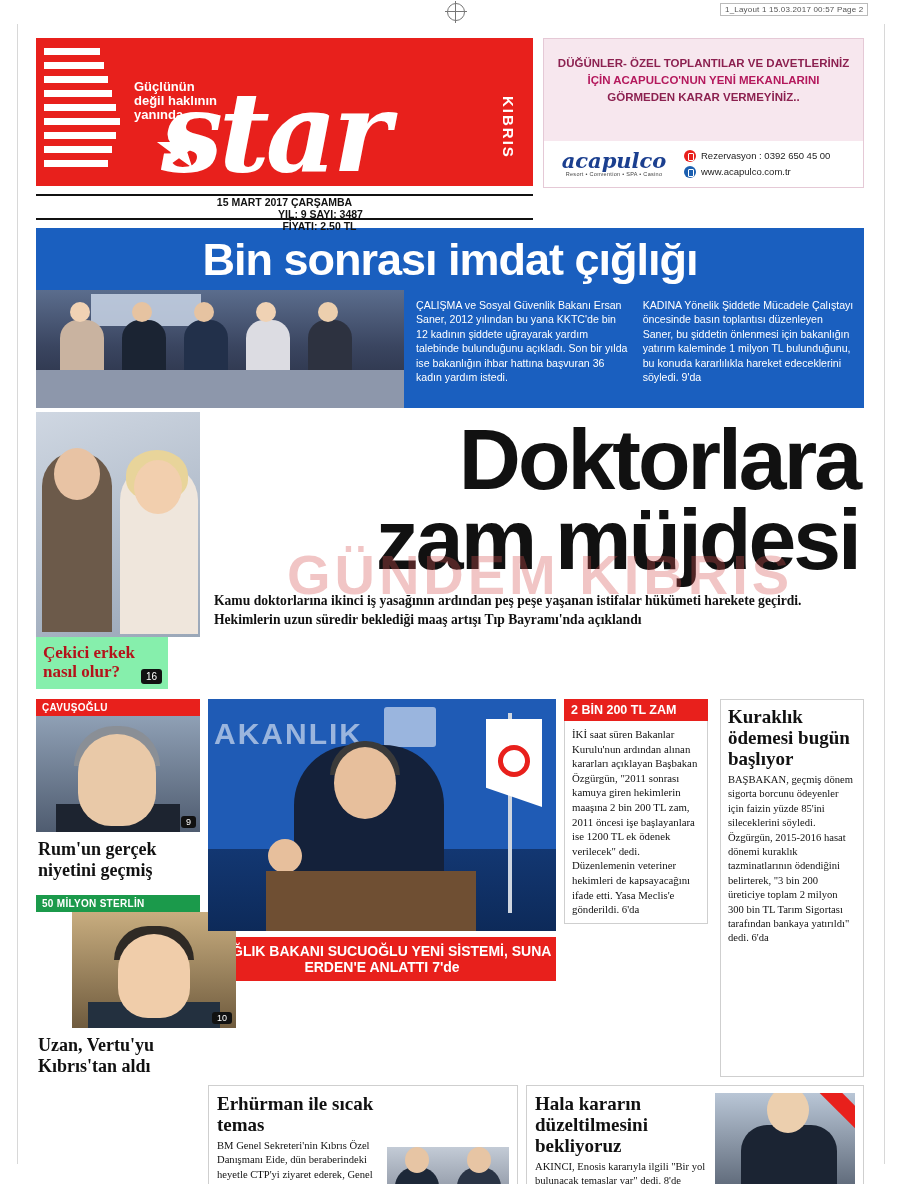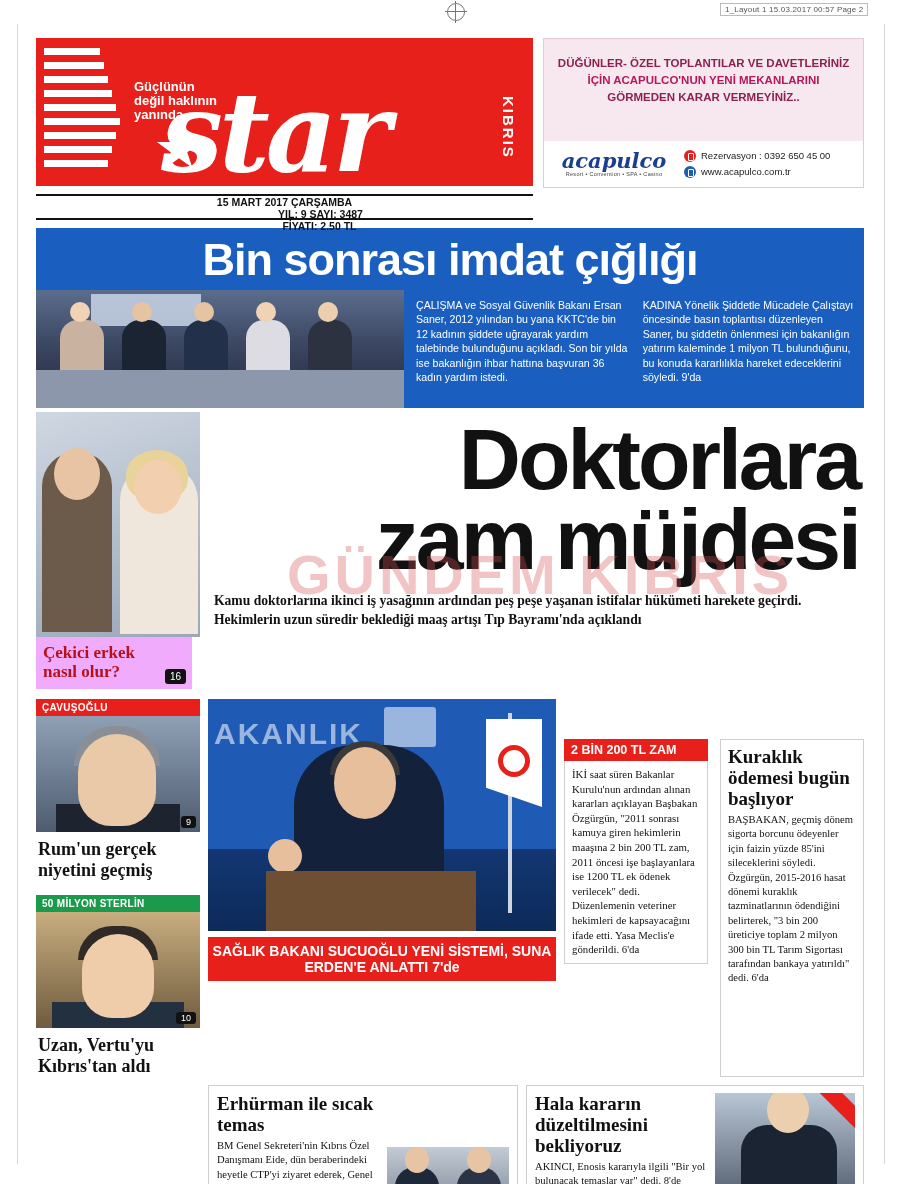--- a/index.html
+++ b/index.html
@@ -74,42 +74,42 @@
 
   
   .mainrow{display:flex;margin-top:4px;}
   .leftcol{width:164px;}
   .leftphoto{width:164px;height:225px;background:linear-gradient(160deg,#cfd7e2,#9aa7b8);position:relative;overflow:hidden;}
   .leftphoto .f1{position:absolute;left:6px;top:40px;width:70px;height:180px;background:#6c5a4a;border-radius:34px 34px 0 0;}
   .leftphoto .f1h{position:absolute;left:18px;top:36px;width:46px;height:52px;border-radius:50%;background:#e8c3a4;}
   .leftphoto .f2{position:absolute;right:2px;top:52px;width:78px;height:170px;background:#efe6dc;border-radius:36px 36px 0 0;}
   .leftphoto .f2h{position:absolute;right:18px;top:48px;width:48px;height:54px;border-radius:50%;background:#f2cfae;}
   .leftphoto .hair{position:absolute;right:12px;top:38px;width:62px;height:50px;border-radius:50% 50% 40% 40%;background:#e8d49a;}
-  .yellowbar{width:156px;background:#f0abfc;padding:6px 7px 8px 7px;box-sizing:border-box;position:relative;}
+  .yellowbar{width:132px;background:#86efac;padding:6px 7px 8px 7px;box-sizing:border-box;position:relative;}
   .yellowbar .t{font-size:17px;line-height:19px;font-weight:bold;color:#b4121a;font-family:"Liberation Serif",serif;}
   .yellowbar .pg{position:absolute;right:6px;bottom:5px;background:#111;color:#fff;font-size:10px;padding:2px 5px;border-radius:3px;}
 
   .headwrap{flex:1;padding-left:14px;position:relative;}
   .bigtitle{font-size:86px;line-height:80px;font-weight:bold;letter-spacing:-3px;text-align:right;margin:5px;padding-top:2px;font-family:"Liberation Sans",sans-serif;}
   .bigtitle .l2{display:block;}
   .watermark{position:absolute;left:-150px;top:130px;width:980px;text-align:center;font-size:56px;font-weight:bold;color:rgba(214,80,80,.33);letter-spacing:4px;pointer-events:none;}
   .deck{margin-top:12px;font-size:13.6px;line-height:19px;font-weight:bold;font-family:"Liberation Serif",serif;}
 
   
   .lower{display:flex;gap:8px;margin-top:10px;}
   .col-left{width:164px;}
   .tagbar{background:#e8201c;color:#fff;font-size:10px;font-weight:bold;padding:3px 6px;letter-spacing:.3px;}
   .tagbar.green{background:#1b9a4b;}
   .thumb{width:164px;height:116px;background:#b9c2cd;position:relative;overflow:hidden;border-bottom:1px solid #fff;}
   .thumb .pgnum{position:absolute;right:4px;bottom:4px;background:#111;color:#fff;font-size:9px;padding:1px 5px;border-radius:3px;}
   .thumb.t1{background:linear-gradient(180deg,#8fa0b5,#4f5c70);}
   .thumb.t1 .face{position:absolute;left:42px;top:18px;width:78px;height:92px;background:#e9c9a8;border-radius:40px 40px 34px 34px;}
   .thumb.t1 .hair{position:absolute;left:38px;top:10px;width:86px;height:40px;background:#8a8f96;border-radius:42px 42px 0 0;}
   .thumb.t1 .suit{position:absolute;left:20px;bottom:0;width:124px;height:28px;background:#1d2430;}
-  .thumb.t2{background:linear-gradient(180deg,#c8ad7f,#6f5b3e);}
+  .thumb.t2{background:linear-gradient(180deg,#c8ad7f,#6f5b3e);margin-left:36px;}
   .thumb.t2 .face{position:absolute;left:46px;top:22px;width:72px;height:84px;background:#f0cdaa;border-radius:36px 36px 30px 30px;}
   .thumb.t2 .hair{position:absolute;left:42px;top:14px;width:80px;height:34px;background:#2f2a25;border-radius:40px 40px 0 0;}
   .thumb.t2 .suit{position:absolute;left:16px;bottom:0;width:132px;height:26px;background:#23303f;}
   .captionbox{padding:6px 2px 0 2px;font-size:18px;line-height:21px;font-weight:bold;font-family:"Liberation Serif",serif;}
 
   .col-mid{flex:1;}
   .mainphoto{height:232px;background:linear-gradient(180deg,#1d4fa0,#0d2a59);position:relative;overflow:hidden;}
   .mainphoto .wall{position:absolute;left:0;top:0;width:100%;height:150px;background:#1f5bb5;}
   .mainphoto .wtext{position:absolute;left:6px;top:18px;font-size:30px;font-weight:bold;color:rgba(255,255,255,.55);letter-spacing:2px;}
   .mainphoto .logo{position:absolute;left:176px;top:8px;width:52px;height:40px;background:rgba(255,255,255,.55);border-radius:3px;}
@@ -300,21 +300,21 @@
           <div class="flag"></div>
           <div class="person"></div>
           <div class="phair"></div>
           <div class="phead"></div>
           <div class="hand"></div>
           <div class="podium"></div>
         </div>
         <div class="redstrip">SAĞLIK BAKANI SUCUOĞLU YENİ SİSTEMİ, SUNA ERDEN'E ANLATTI 7'de</div>
       </div>
 
-      <div style="width:300px;display:flex;gap:12px;margin-top:40px;">
+      <div style="width:300px;display:flex;gap:12px;">
         <div style="width:146px;">
           <div class="redhdr">2 BİN 200 TL ZAM</div>
           <div class="boxbody">İKİ saat süren Bakanlar Kurulu'nun ardından alınan kararları açıklayan Başbakan Özgürgün, "2011 sonrası kamuya giren hekimlerin maaşına 2 bin 200 TL zam,  2011 öncesi işe başlayanlara ise 1200 TL ek ödenek verilecek" dedi. Düzenlemenin veteriner hekimleri de kapsayacağını ifade etti. Yasa Meclis'e gönderildi. 6'da</div>
         </div>
         <div style="width:146px;border:1px solid #cfcfcf;padding:6px 7px;box-sizing:border-box;">
           <div class="boxtitle">Kuraklık ödemesi bugün başlıyor</div>
           <div style="font-size:10.6px;line-height:14.4px;font-family:'Liberation Serif',serif;">BAŞBAKAN, geçmiş dönem sigorta borcunu ödeyenler için faizin yüzde 85'ini sileceklerini söyledi. Özgürgün, 2015-2016 hasat dönemi kuraklık tazminatlarının ödendiğini belirterek, "3 bin 200 üreticiye toplam 2 milyon 300 bin TL Tarım Sigortası tarafından bankaya yatırıldı" dedi. 6'da</div>
         </div>
       </div>
     </div>

